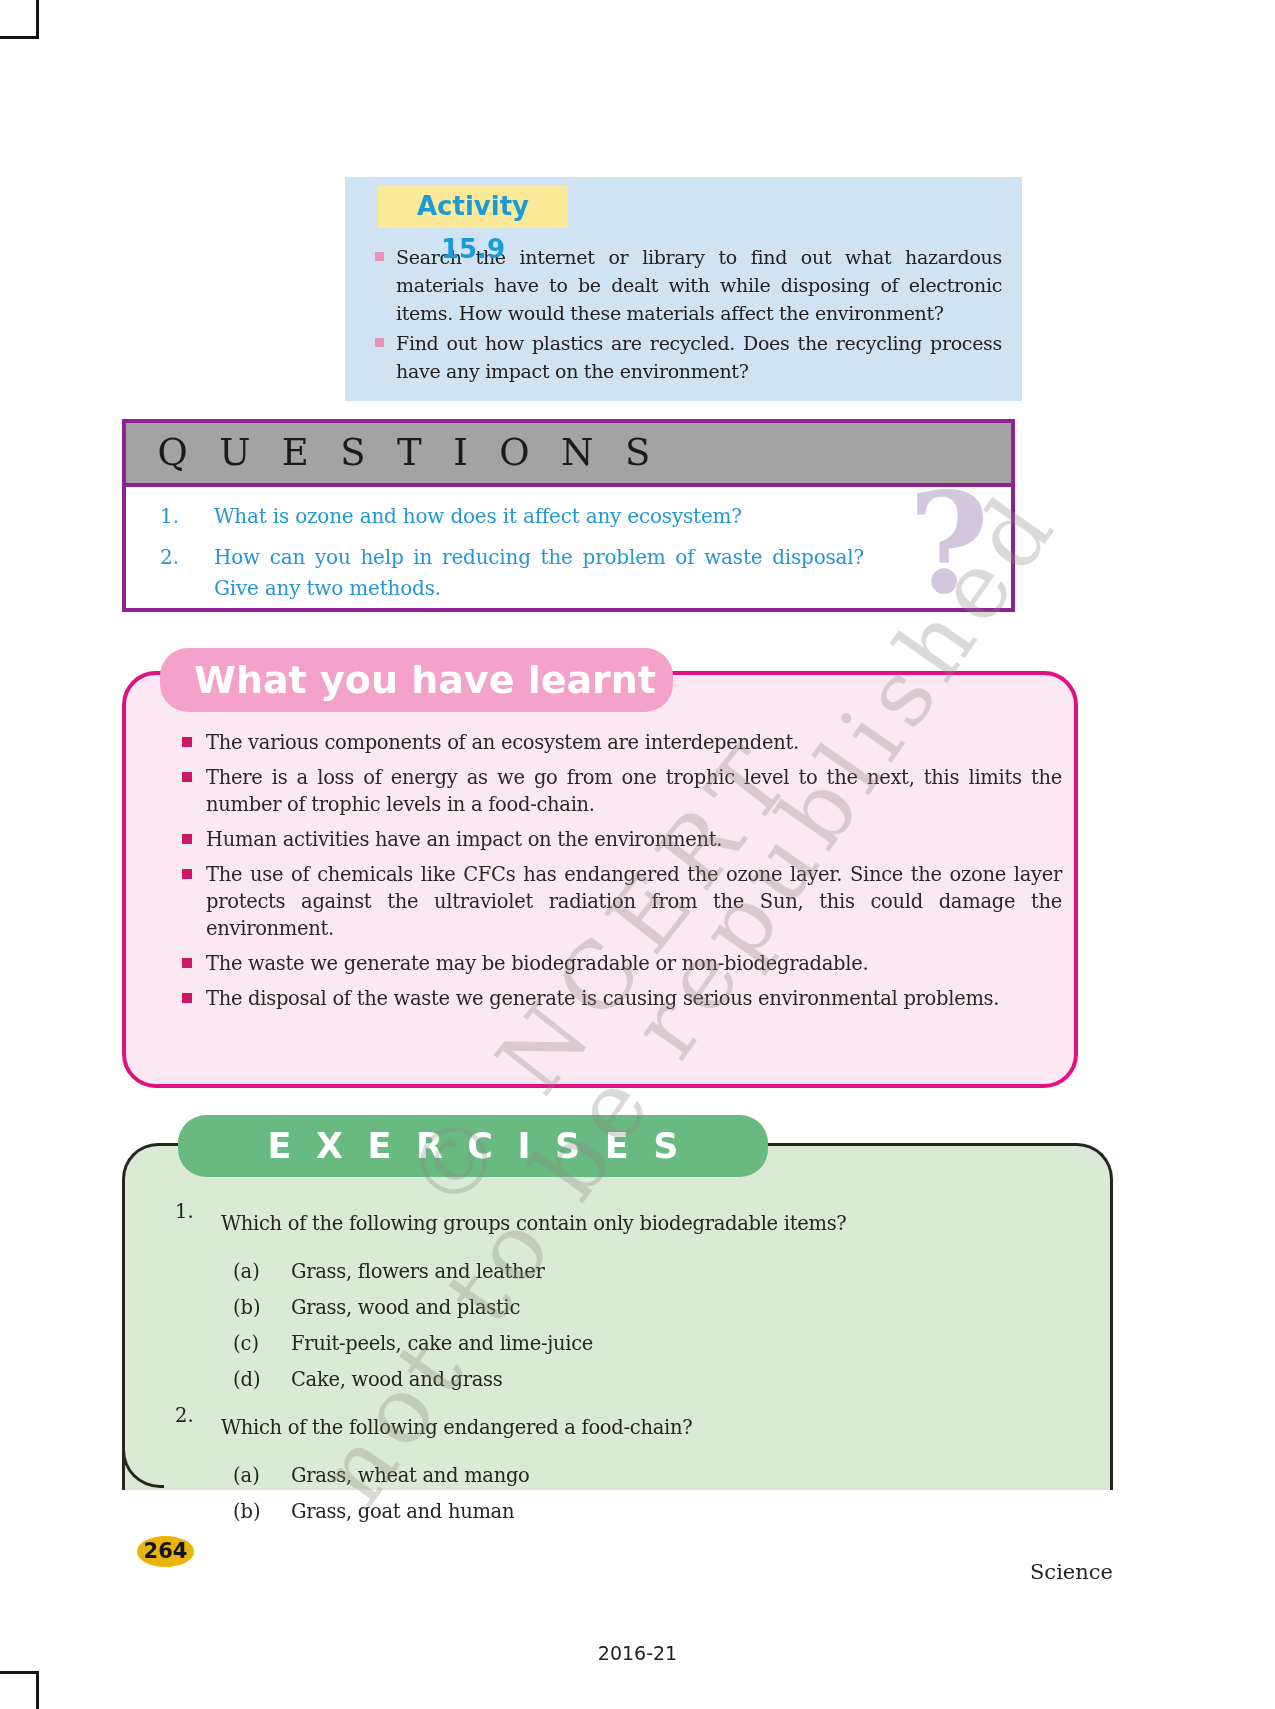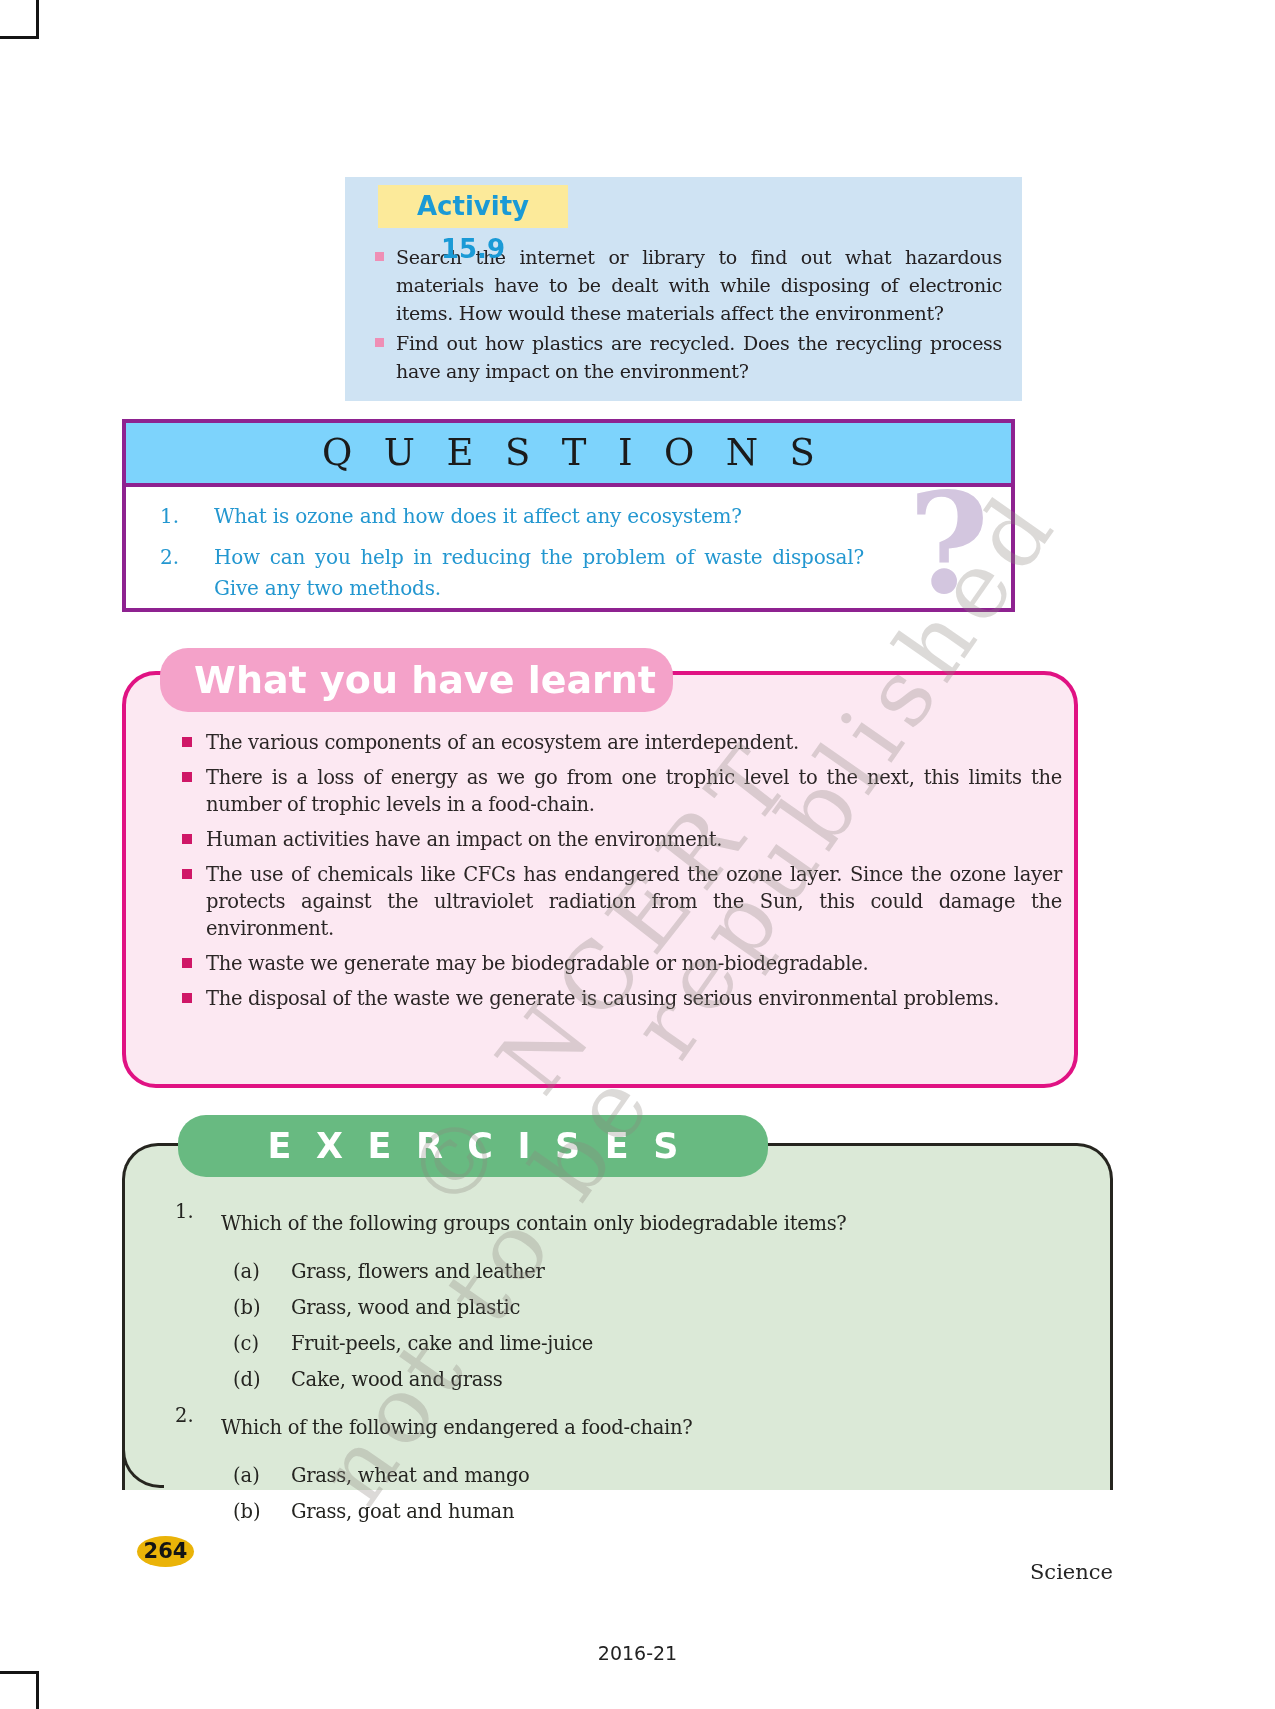--- a/index.html
+++ b/index.html
@@ -17,22 +17,22 @@
         background:#fcea9a;color:#1a9ad6;font-family:"DejaVu Sans",sans-serif;font-weight:bold;
         font-size:26px;text-align:center;word-spacing:5px;}
   .activity-items{padding:66px 20px 0 30px;}
   .a-item{display:grid;grid-template-columns:9px 1fr;column-gap:12px;margin-bottom:2px;}
   .sq{width:9px;height:9px;margin-top:9px;background:#ef8fb5;display:inline-block;}
   .a-item p{margin:0;font-size:19px;line-height:28px;letter-spacing:-0.3px;text-align:justify;color:#242021;}
 
   
   .questions{position:absolute;left:122px;top:419px;width:893px;height:193px;border:4px solid #8e2290;
         box-sizing:border-box;background:#ffffff;}
-  .q-header{height:60px;line-height:60px;background:#7dd3fc;border-bottom:4px solid #8e2290;
-        text-align:center;font-size:37px;color:#1b1b1b;letter-spacing:0.85em;text-indent:0.85em;}
+  .q-header{height:60px;line-height:60px;background:#a3a3a3;border-bottom:4px solid #8e2290;
+        font-size:37px;color:#1b1b1b;letter-spacing:0.85em;text-indent:0.85em;}
   .q-body{position:relative;padding:14px 0 0 34px;}
   .q-mark{position:absolute;right:22px;top:-12px;font-size:138px;font-weight:bold;color:#d3c6df;
         font-family:"DejaVu Serif",serif;z-index:0;line-height:1;}
   .q-row{display:grid;grid-template-columns:54px 1fr;margin-bottom:10px;position:relative;z-index:1;}
   .q-num{color:#2397d0;font-size:20px;line-height:31px;}
   .q-text{margin:0;max-width:650px;color:#2397d0;font-size:20px;line-height:31px;
         letter-spacing:-0.2px;text-align:justify;}
 
   
   .learnt-tab{position:absolute;left:160px;top:648px;width:513px;height:64px;line-height:64px;

